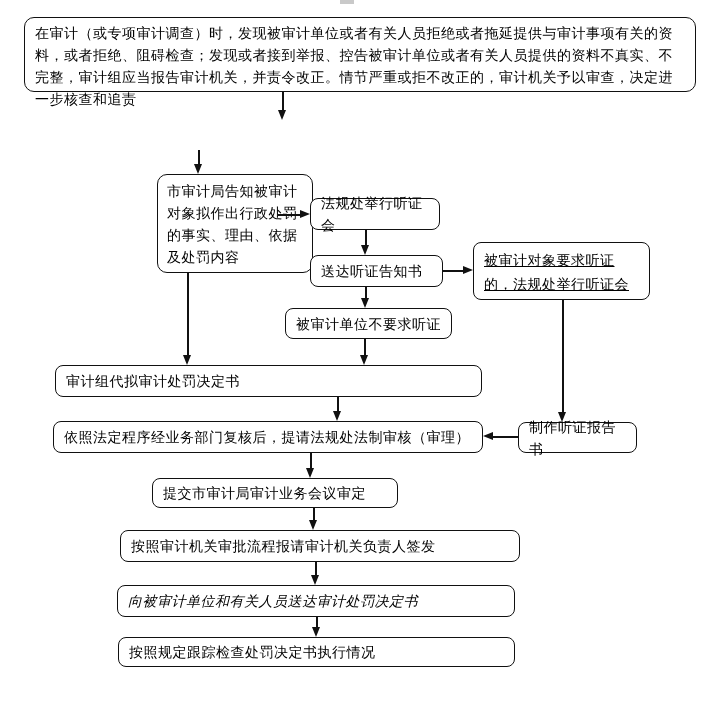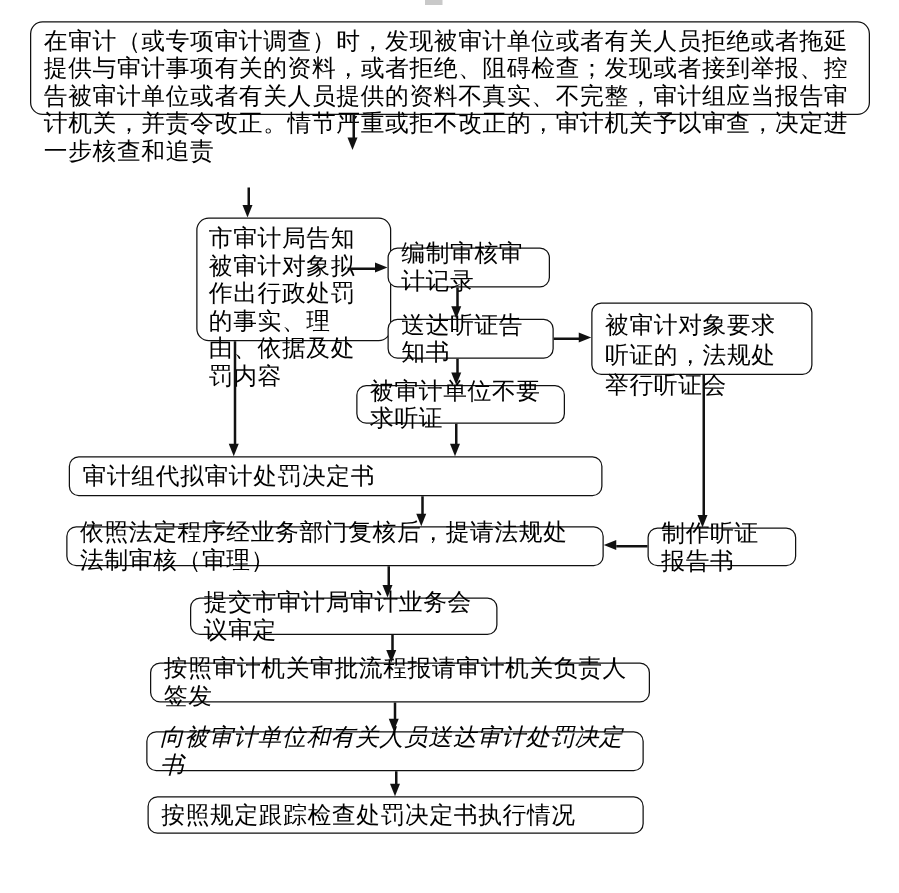--- a/index.html
+++ b/index.html
@@ -10,21 +10,21 @@
     font-family:"DejaVu Sans","Liberation Sans",sans-serif;
     color:#000;
     overflow:hidden;
   }
   .node{
     position:absolute;
     box-sizing:border-box;
     border:1.5px solid #111;
     border-radius:8px;
     background:#fff;
-    font-size:19px;
+    font-size:14px;
     line-height:22px;
     display:flex;
     align-items:center;
     padding:0 10px;
     letter-spacing:0.5px;
   }
   .node.multi{display:block;align-items:initial;}
   .vl{position:absolute;width:1.5px;background:#111;}
   .hl{position:absolute;height:1.5px;background:#111;}
   .ah-down{position:absolute;width:0;height:0;
@@ -43,27 +43,27 @@
 
 <div class="canvas">
 
   <div class="artifact" style="left:340px;top:0;width:14px;height:4px;"></div>
 
   <div class="node multi" style="left:24px;top:17px;width:672px;height:75px;padding:4px 10px;border-radius:10px;">在审计（或专项审计调查）时，发现被审计单位或者有关人员拒绝或者拖延提供与审计事项有关的资料，或者拒绝、阻碍检查；发现或者接到举报、控告被审计单位或者有关人员提供的资料不真实、不完整，审计组应当报告审计机关，并责令改正。情节严重或拒不改正的，审计机关予以审查，决定进一步核查和追责</div>
 
 
   <div class="node multi" style="left:122px;top:174px;width:156px;height:99px;padding:5px 9px;border-radius:10px;margin-left:35px;">市审计局告知被审计对象拟作出行政处罚的事实、理由、依据及处罚内容</div>
 
-  <div class="node" style="left:310px;top:198px;width:130px;height:32px;">编制审核审计记录</div>
+  <div class="node" style="left:310px;top:198px;width:130px;height:32px;">法规处举行听证会</div>
 
   <div class="node" style="left:310px;top:255px;width:133px;height:32px;">送达听证告知书</div>
 
   <div class="node" style="left:285px;top:308px;width:167px;height:31px;">被审计单位不要求听证</div>
 
-  <div class="node multi" style="left:473px;top:242px;width:177px;height:58px;padding:5px 10px;line-height:24px;">被审计对象要求听证的，法规处举行听证会</div>
+  <div class="node multi" style="left:473px;top:242px;width:177px;height:58px;padding:5px 10px;line-height:24px;text-decoration:underline;">被审计对象要求听证的，法规处举行听证会</div>
 
   <div class="node" style="left:55px;top:365px;width:427px;height:32px;">审计组代拟审计处罚决定书</div>
 
   <div class="node" style="left:53px;top:421px;width:430px;height:32px;">依照法定程序经业务部门复核后，提请法规处法制审核（审理）</div>
 
   <div class="node" style="left:518px;top:422px;width:119px;height:31px;">制作听证报告书</div>
 
   <div class="node" style="left:152px;top:478px;width:246px;height:30px;">提交市审计局审计业务会议审定</div>
 
   <div class="node" style="left:120px;top:530px;width:400px;height:32px;">按照审计机关审批流程报请审计机关负责人签发</div>

